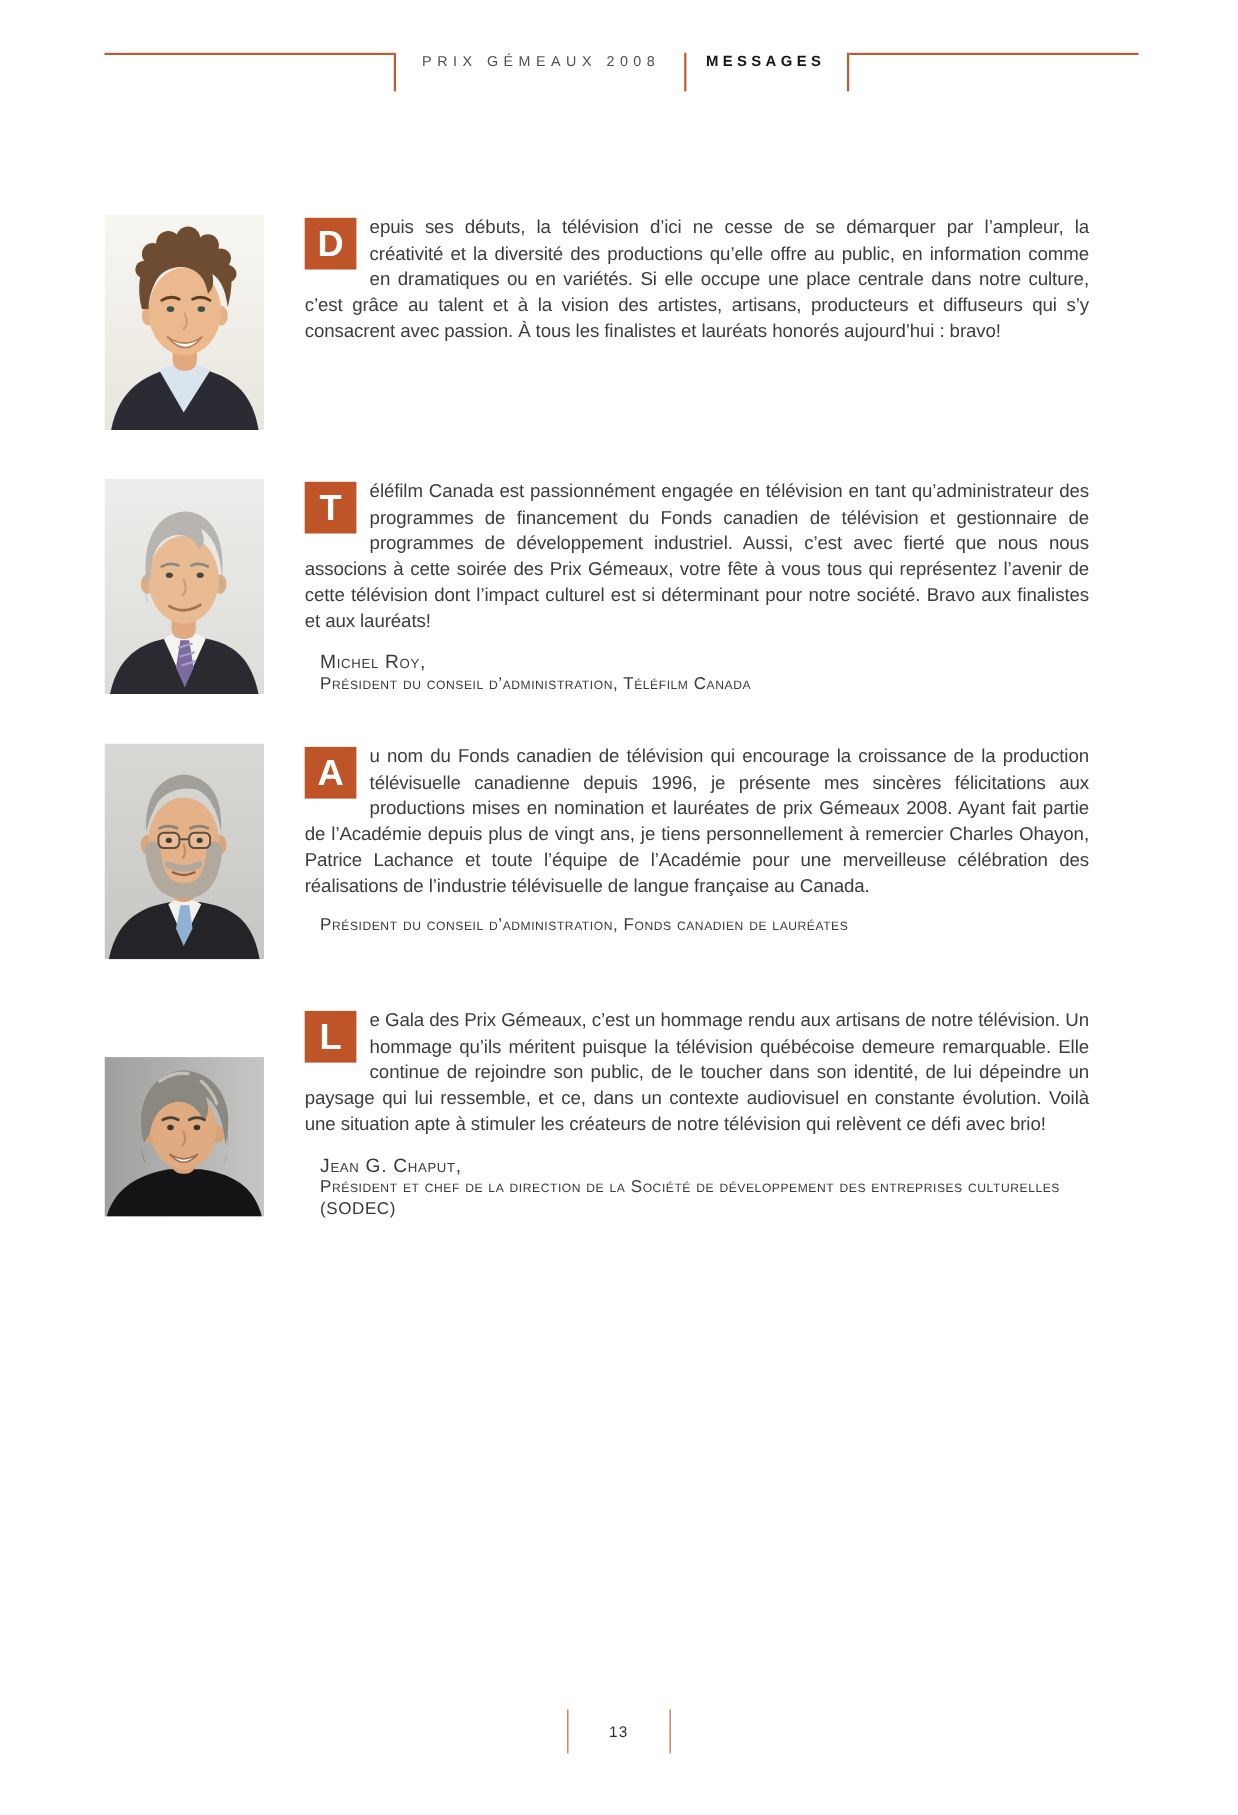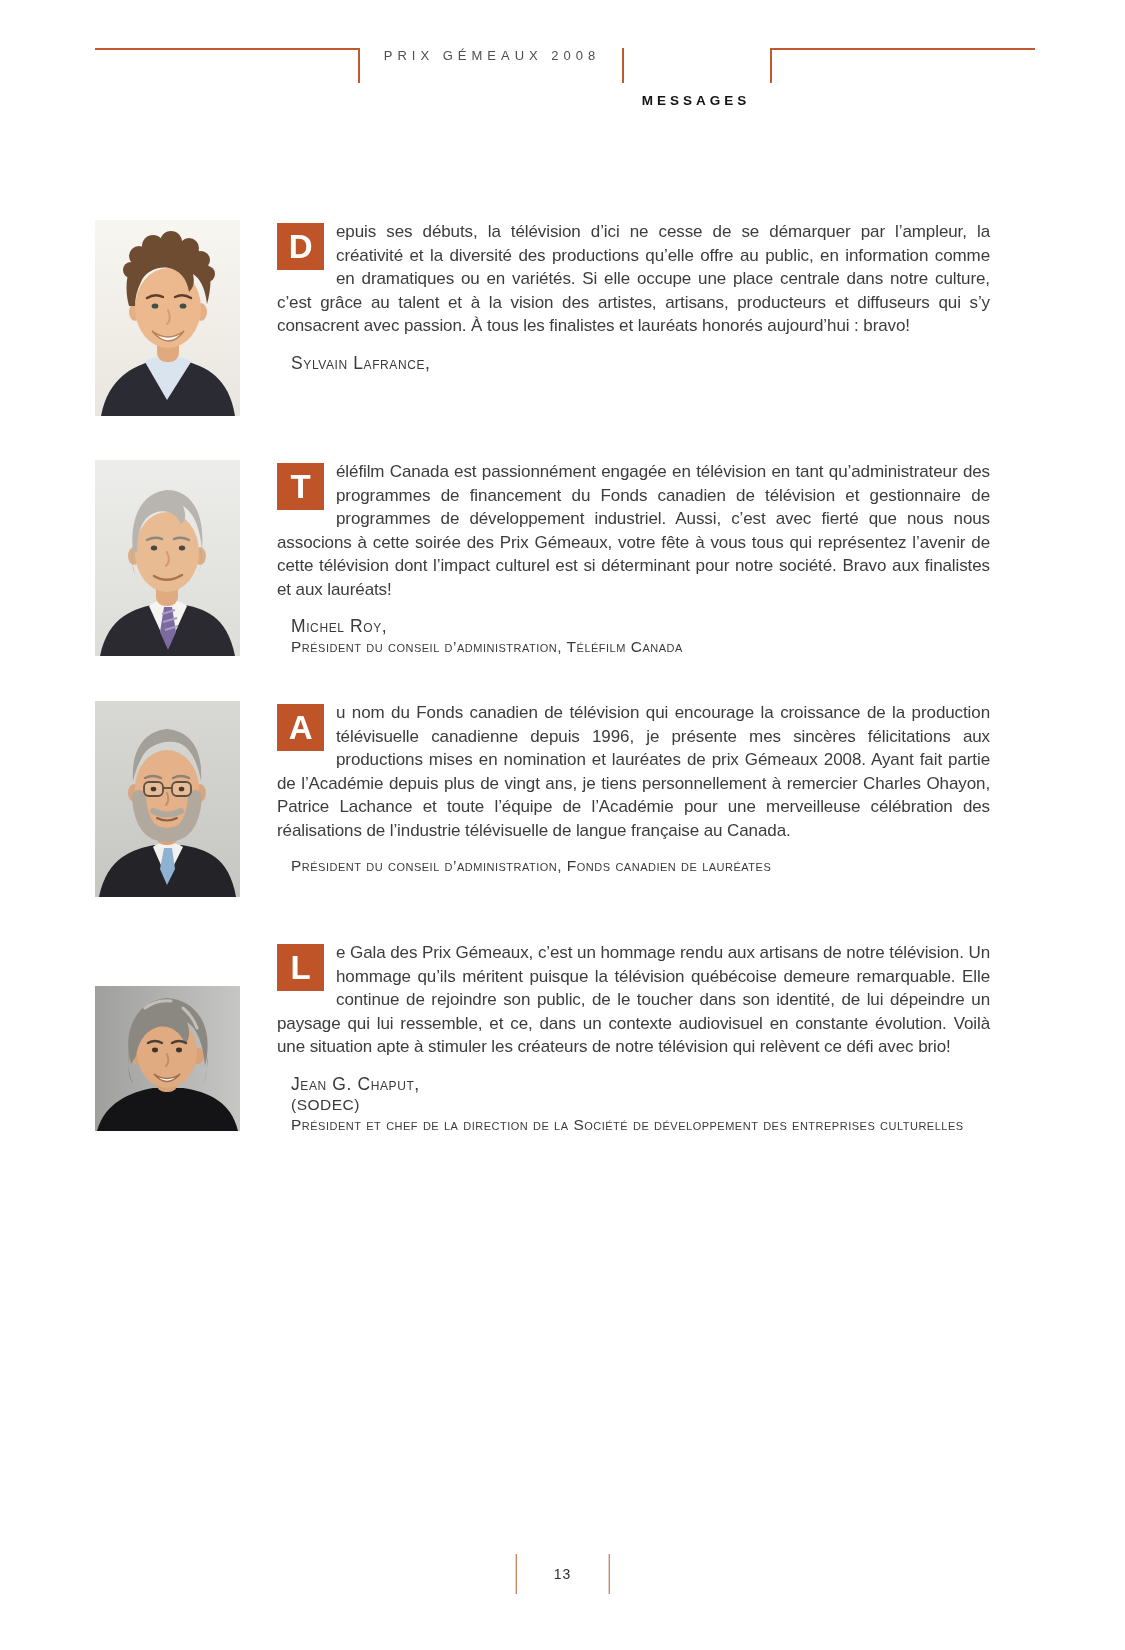--- a/index.html
+++ b/index.html
@@ -22,21 +22,20 @@
   .h-vbar{width:1.5px;height:35px;background:#c05a2e;flex:0 0 auto;}
   .h-title{
     padding:0 22px 0 24px;
     font-size:13px;letter-spacing:5px;color:#4f4f4f;
     white-space:nowrap;
   }
   .h-section{
     padding:0 20px 0 18px;
     font-size:13.5px;font-weight:bold;letter-spacing:4px;color:#141414;
     white-space:nowrap;
-    margin-top:45px;
   }
 
   
   .main{margin-top:112px;padding:0 135px 0 95px;}
   .message{display:flex;margin-bottom:44px;}
   .photo{
     flex:0 0 145px;width:145px;margin-right:37px;
   }
   .photo svg{display:block;width:145px;}
   .message.m4 .photo{padding-top:45px;}
@@ -126,21 +125,20 @@
           <path d="M80,77 Q88,73 96,78" stroke="#5d3f28" stroke-width="2.5" fill="none" stroke-linecap="round"></path>
           <ellipse cx="60" cy="86" rx="3.4" ry="2.6" fill="#3d4f46"></ellipse>
           <ellipse cx="88" cy="86" rx="3.4" ry="2.6" fill="#3d4f46"></ellipse>
           <path d="M73,90 Q77,100 72,104" stroke="#d79b70" stroke-width="2" fill="none" stroke-linecap="round"></path>
           <path d="M57,111 Q73,123 89,111 Q74,131 57,111 Z" fill="#ffffff" stroke="#b97f58" stroke-width="1.5"></path>
         </svg>
       </figure>
       <div class="text">
         <p class="body-p"><span class="dropcap">D</span><span>epuis ses débuts, la télévision d’ici ne cesse de se démarquer par l’ampleur, la créativité et la diversité des productions qu’elle offre au public, en information comme en dramatiques ou en variétés. Si elle occupe une place centrale dans notre culture, c’est grâce au talent et à la vision des artistes, artisans, producteurs et diffuseurs qui s’y consacrent avec passion. À tous les finalistes et lauréats honorés aujourd’hui : bravo!</span></p>
         <div class="sig">
-          <span class="sig-name">Sylvain Lafrance,</span>
         </div>
       </div>
     </section>
 
     <section class="message m2">
       <figure class="photo" style="margin:0 37px 0 0;">
         <svg viewBox="0 0 145 196" width="145" height="196">
           <defs>
             <linearGradient id="bg2" x1="0" y1="0" x2="0" y2="1">
               <stop offset="0" stop-color="#ededeb"></stop>
@@ -239,22 +237,22 @@
           <ellipse cx="60" cy="64" rx="3" ry="2.4" fill="#3c342c"></ellipse>
           <ellipse cx="84" cy="64" rx="3" ry="2.4" fill="#3c342c"></ellipse>
           <path d="M72,68 Q75,76 71,80" stroke="#c28f62" stroke-width="2" fill="none" stroke-linecap="round"></path>
           <path d="M59,88 Q72,97 85,88 Q72,103 59,88 Z" fill="#ffffff" stroke="#a06b49" stroke-width="1.4"></path>
         </svg>
       </figure>
       <div class="text">
         <p class="body-p"><span class="dropcap">L</span><span>e Gala des Prix Gémeaux, c’est un hommage rendu aux artisans de notre télévision. Un hom­mage qu’ils méritent puisque la télévision québécoise demeure remarquable. Elle continue de rejoindre son public, de le toucher dans son identité, de lui dépeindre un paysage qui lui ressemble, et ce, dans un contexte audiovisuel en constante évolution. Voilà une situation apte à stimuler les créateurs de notre télévision qui relèvent ce défi avec brio!</span></p>
         <div class="sig">
           <span class="sig-name">Jean G. Chaput,</span>
+          <span class="sig-title">Président et chef de la direction de la Société de développement des entreprises culturelles</span>
           <span class="sig-title">(SODEC)</span>
-          <span class="sig-title">Président et chef de la direction de la Société de développement des entreprises culturelles</span>
         </div>
       </div>
     </section>
 
   </div>
 
   <div class="footer">
     <div class="f-vbar"></div>
     <span class="f-num">13</span>
     <div class="f-vbar"></div>

